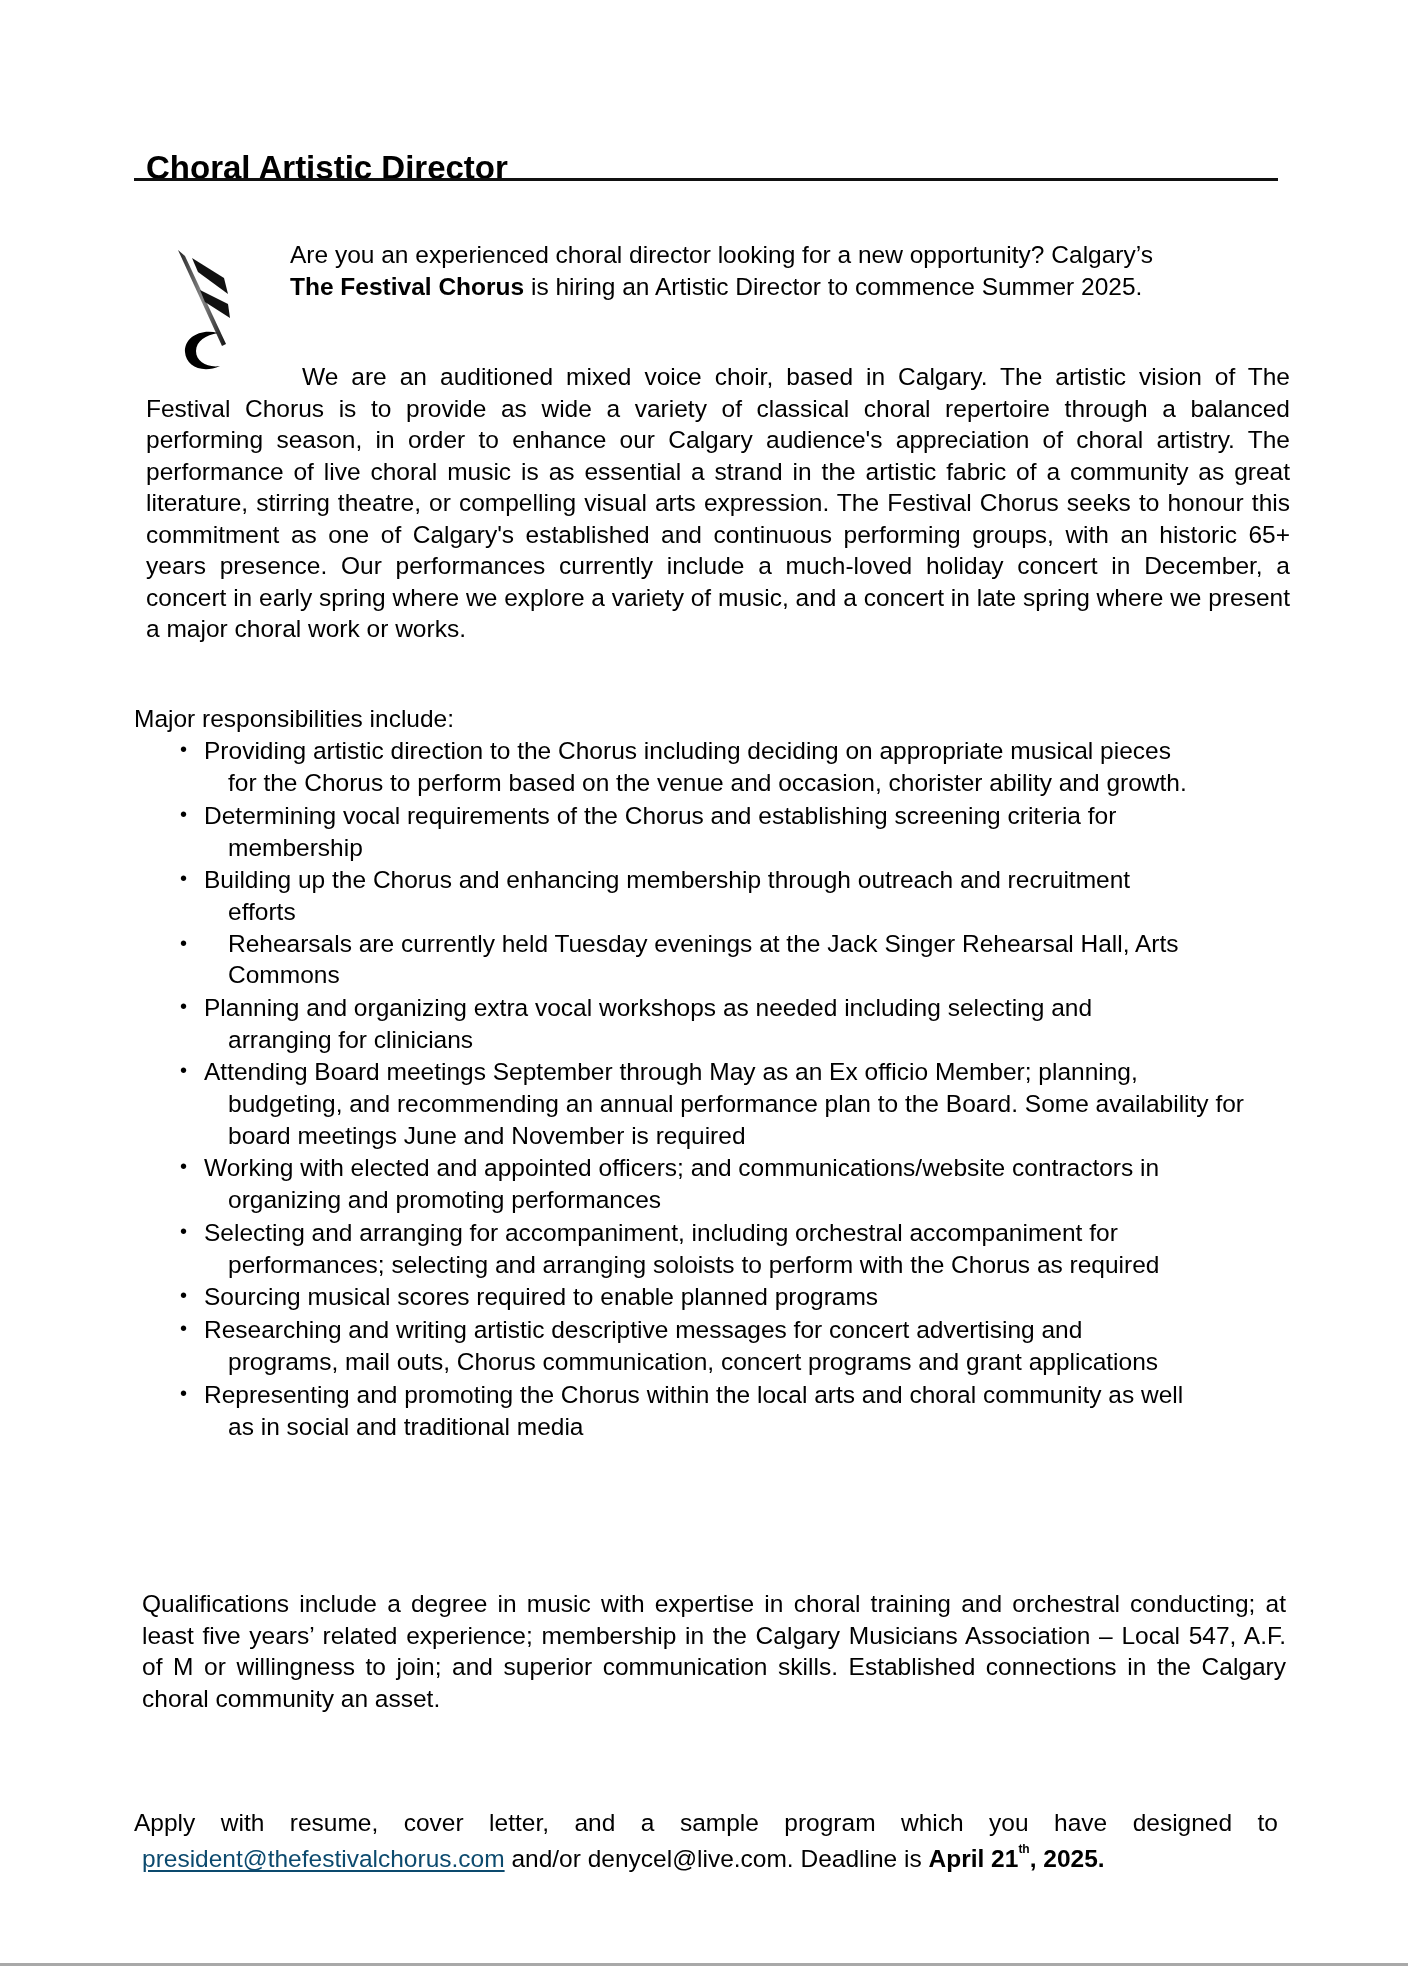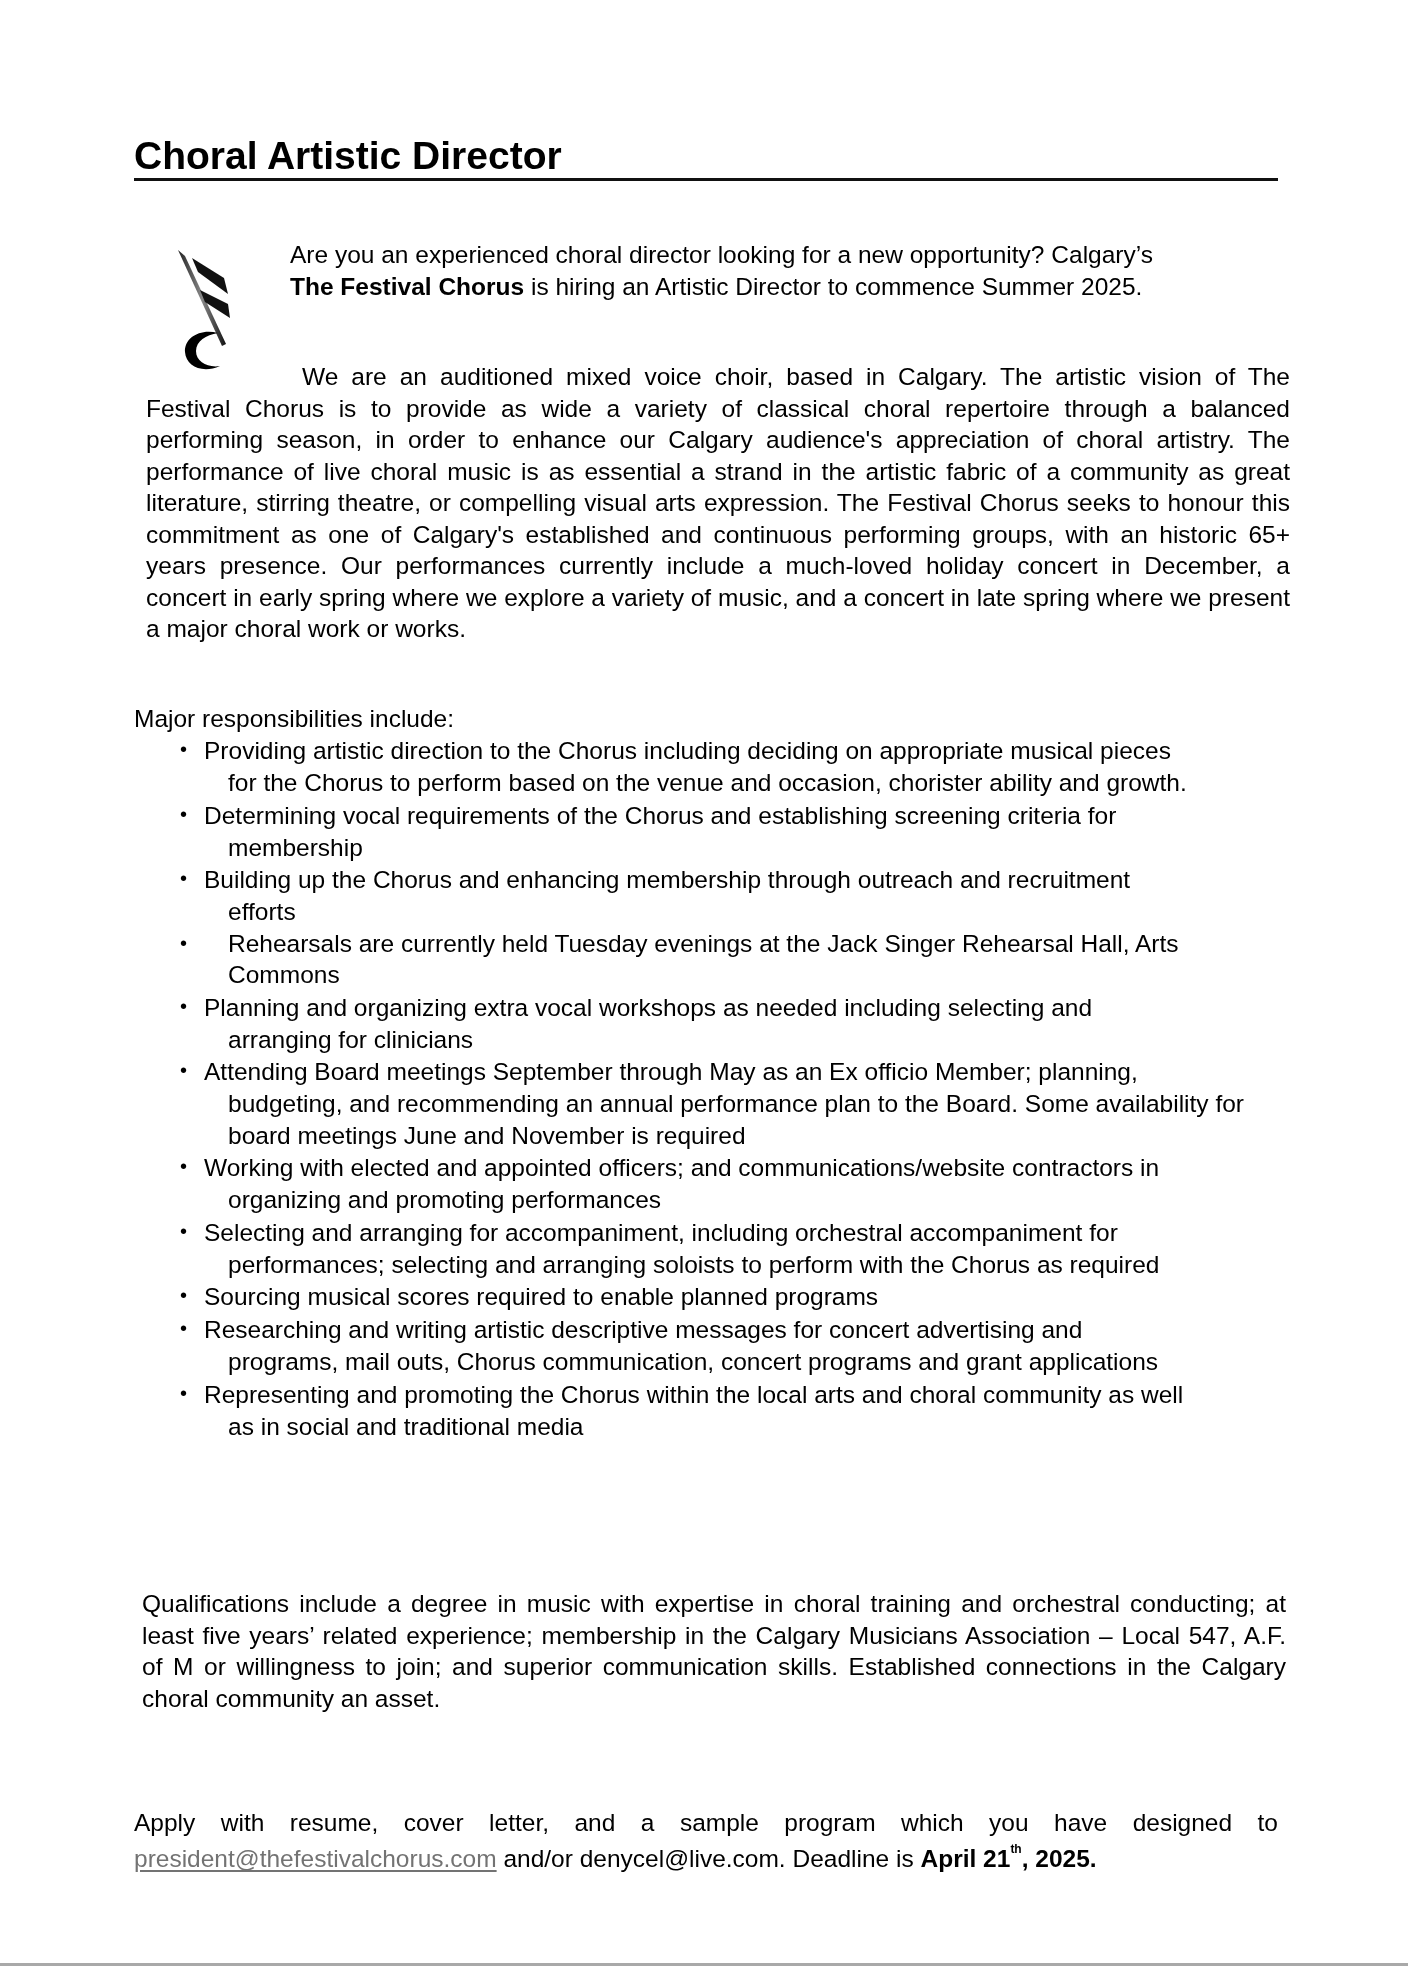--- a/index.html
+++ b/index.html
@@ -27,24 +27,24 @@
       position: absolute;
       left: 134px;
       top: 0;
       width: 1144px;
     }
     .title {
       position: absolute;
       left: 0;
       top: 136px;
       width: 1144px;
-      font-size: 39px;
+      font-size: 33px;
       font-weight: bold;
       line-height: 40px;
-      margin: 0;
+      margin: 12px;
     }
     .title-rule {
       position: absolute;
       left: 0;
       top: 178px;
       width: 1144px;
       height: 3px;
       background: #111111;
     }
     .logo {
@@ -126,24 +126,25 @@
       text-align: justify;
       text-align-last: justify;
       line-height: 33px;
       margin-top: 44px;
     }
     .apply .l2 {
       display: block;
       line-height: 40px;
     }
     .link {
-      color: #737373;
+      color: #0c4a6e;
       text-decoration: underline;
       text-decoration-thickness: 2px;
       text-underline-offset: 3px;
+      margin-left: 8px;
     }
     .bold { font-weight: bold; }
     sup { font-size: 12px; vertical-align: 14px; line-height: 0; }
   </style>
 </head>
 <body>
 
 <div class="page">
   <div class="content">
 

